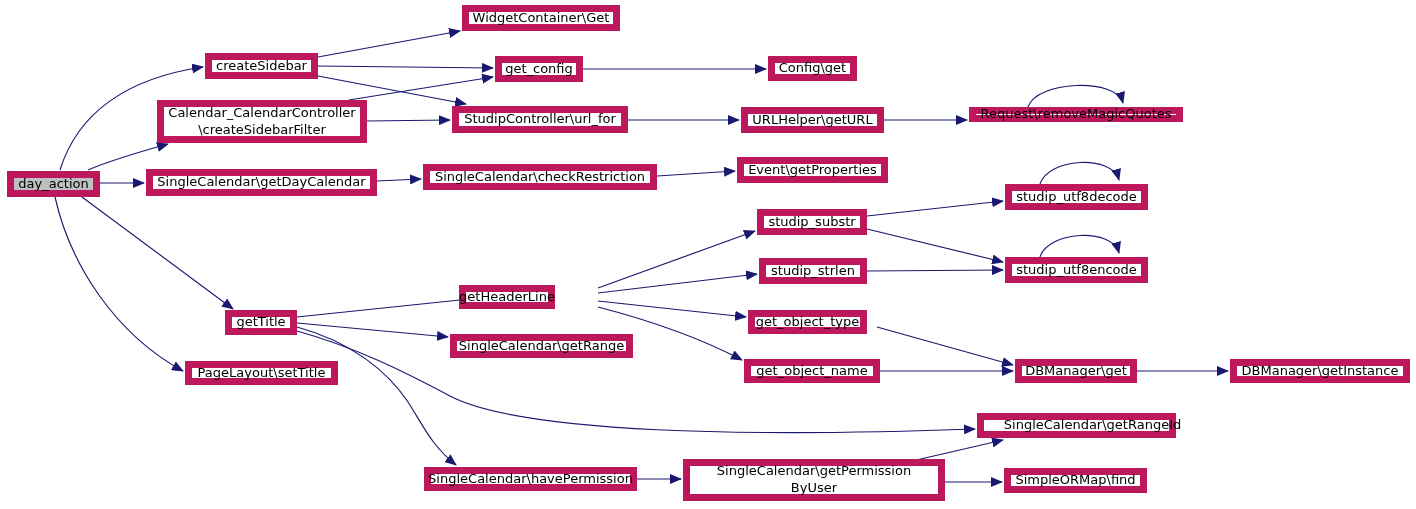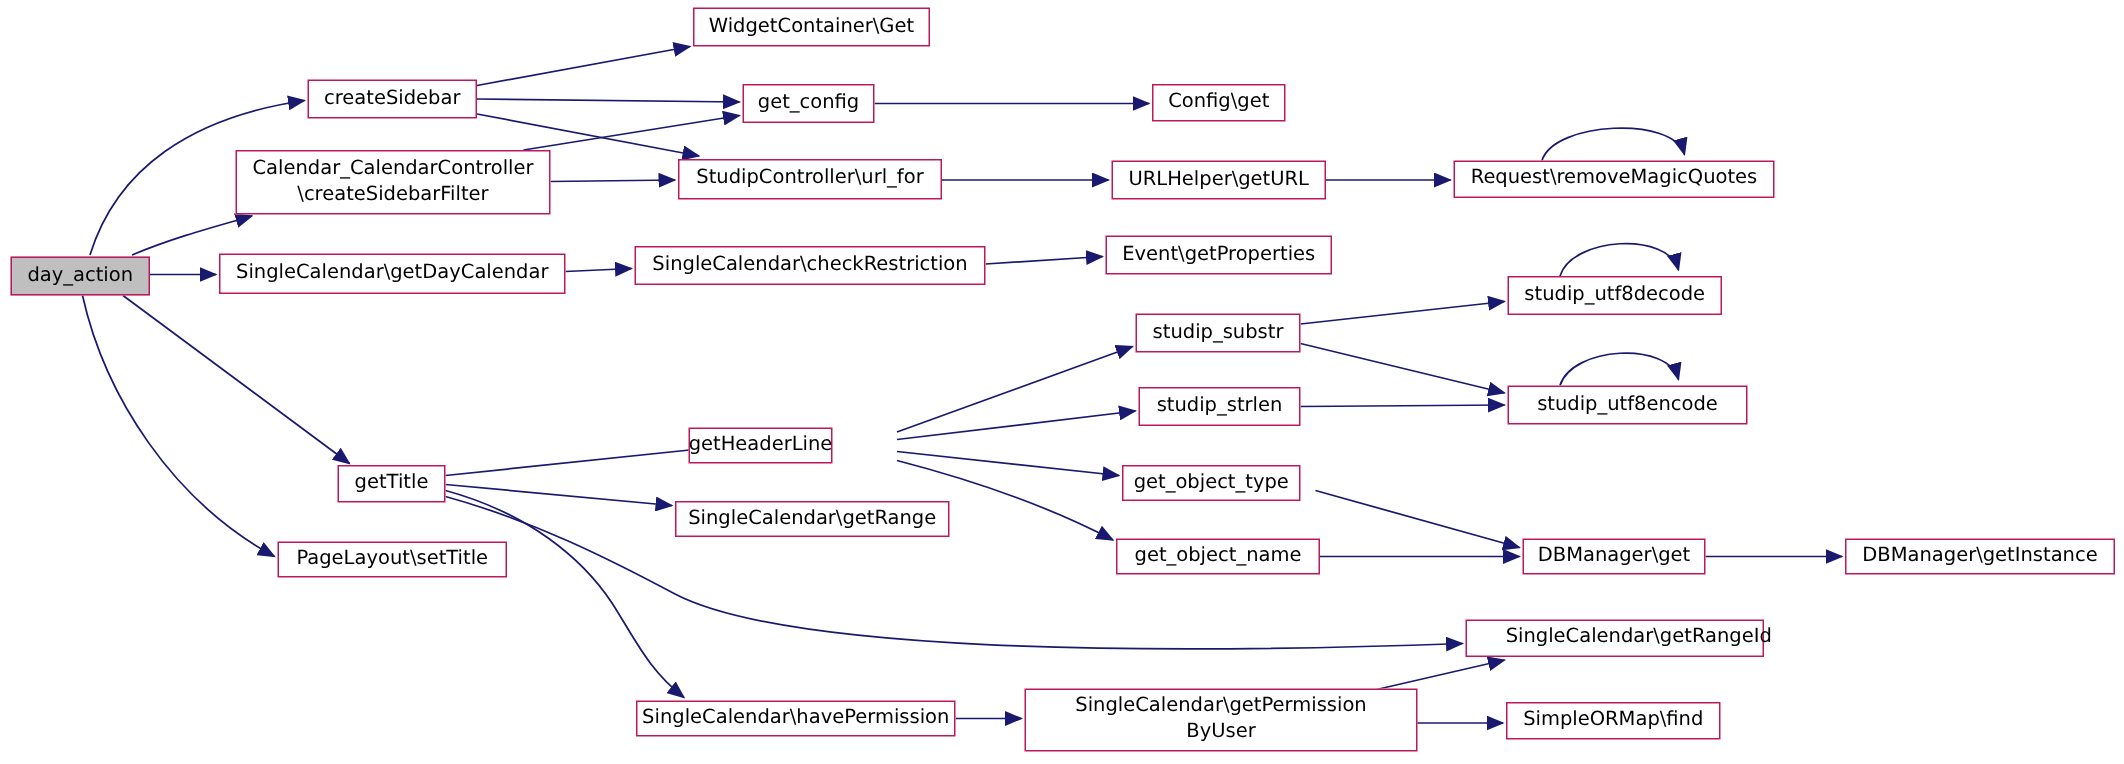--- a/index.html
+++ b/index.html
@@ -11,21 +11,21 @@
     overflow:hidden;
   }
   .edge-layer{position:absolute;left:0;top:0;width:1416px;height:509px;}
   .edge{fill:none;stroke:#191970;stroke-width:1.15px;}
   .node{
     position:absolute;
     box-sizing:border-box;
     display:flex;align-items:center;justify-content:center;
     text-align:center;
     background:#ffffff;
-    border:1px solid #be185d;
+    border:7px solid #be185d;
     color:#000000;
     font-size:13px;line-height:1.3;
     white-space:pre-line;
     cursor:pointer;
   }
   .node.current{background:#bfbfbf;cursor:default;}
 </style>
 </head>
 <body>
 
@@ -80,25 +80,25 @@
       <div class="node" style="left: 157px; top: 100px; width: 210px; height: 43px;">Calendar_CalendarController
 \createSidebarFilter</div>
       <div class="node" style="left: 146px; top: 169px; width: 231px; height: 27px;">SingleCalendar\getDayCalendar</div>
       <div class="node" style="left: 462px; top: 5px; width: 158px; height: 26px;">WidgetContainer\Get</div>
       <div class="node" style="left: 495px; top: 56px; width: 88px; height: 26px;">get_config</div>
       <div class="node" style="left: 452px; top: 106px; width: 176px; height: 27px;">StudipController\url_for</div>
       <div class="node" style="left: 423px; top: 164px; width: 234px; height: 26px; text-align: center;">SingleCalendar\checkRestriction</div>
       <div class="node" style="left: 768px; top: 56px; width: 89px; height: 25px;">Config\get</div>
       <div class="node" style="left: 741px; top: 107px; width: 143px; height: 26px;">URLHelper\getURL</div>
       <div class="node" style="left: 737px; top: 157px; width: 151px; height: 26px;">Event\getProperties</div>
-      <div class="node" style="left: 969px; top: 107px; width: 214px; height: 25px;">Request\removeMagicQuotes</div>
+      <div class="node" style="left: 969px; top: 107px; width: 214px; height: 15px;">Request\removeMagicQuotes</div>
       <div class="node" style="left: 1005px; top: 184px; width: 143px; height: 26px;">studip_utf8decode</div>
       <div class="node" style="left: 757px; top: 209px; width: 110px; height: 26px;">studip_substr</div>
       <div class="node" style="left: 759px; top: 258px; width: 108px; height: 26px;">studip_strlen</div>
-      <div class="node" style="left: 1005px; top: 257px; width: 160px; height: 26px;">studip_utf8encode</div>
+      <div class="node" style="left: 1005px; top: 257px; width: 143px; height: 26px;">studip_utf8encode</div>
       <div class="node" style="left: 225px; top: 310px; width: 72px; height: 25px;">getTitle</div>
       <div class="node" style="left: 459px; top: 285px; width: 96px; height: 24px;">getHeaderLine</div>
       <div class="node" style="left: 450px; top: 334px; width: 183px; height: 24px;">SingleCalendar\getRange</div>
       <div class="node" style="left: 748px; top: 310px; width: 119px; height: 24px;">get_object_type</div>
       <div class="node" style="left: 744px; top: 359px; width: 136px; height: 24px;">get_object_name</div>
       <div class="node" style="left: 1015px; top: 359px; width: 122px; height: 24px;">DBManager\get</div>
       <div class="node" style="left: 1230px; top: 359px; width: 180px; height: 24px;">DBManager\getInstance</div>
       <div class="node" style="left: 185px; top: 361px; width: 153px; height: 24px;">PageLayout\setTitle</div>
       <div class="node" style="left: 977px; top: 413px; width: 199px; height: 25px; padding-left: 32px;">SingleCalendar\getRangeId</div>
       <div class="node" style="left: 424px; top: 467px; width: 213px; height: 24px;">SingleCalendar\havePermission</div>

